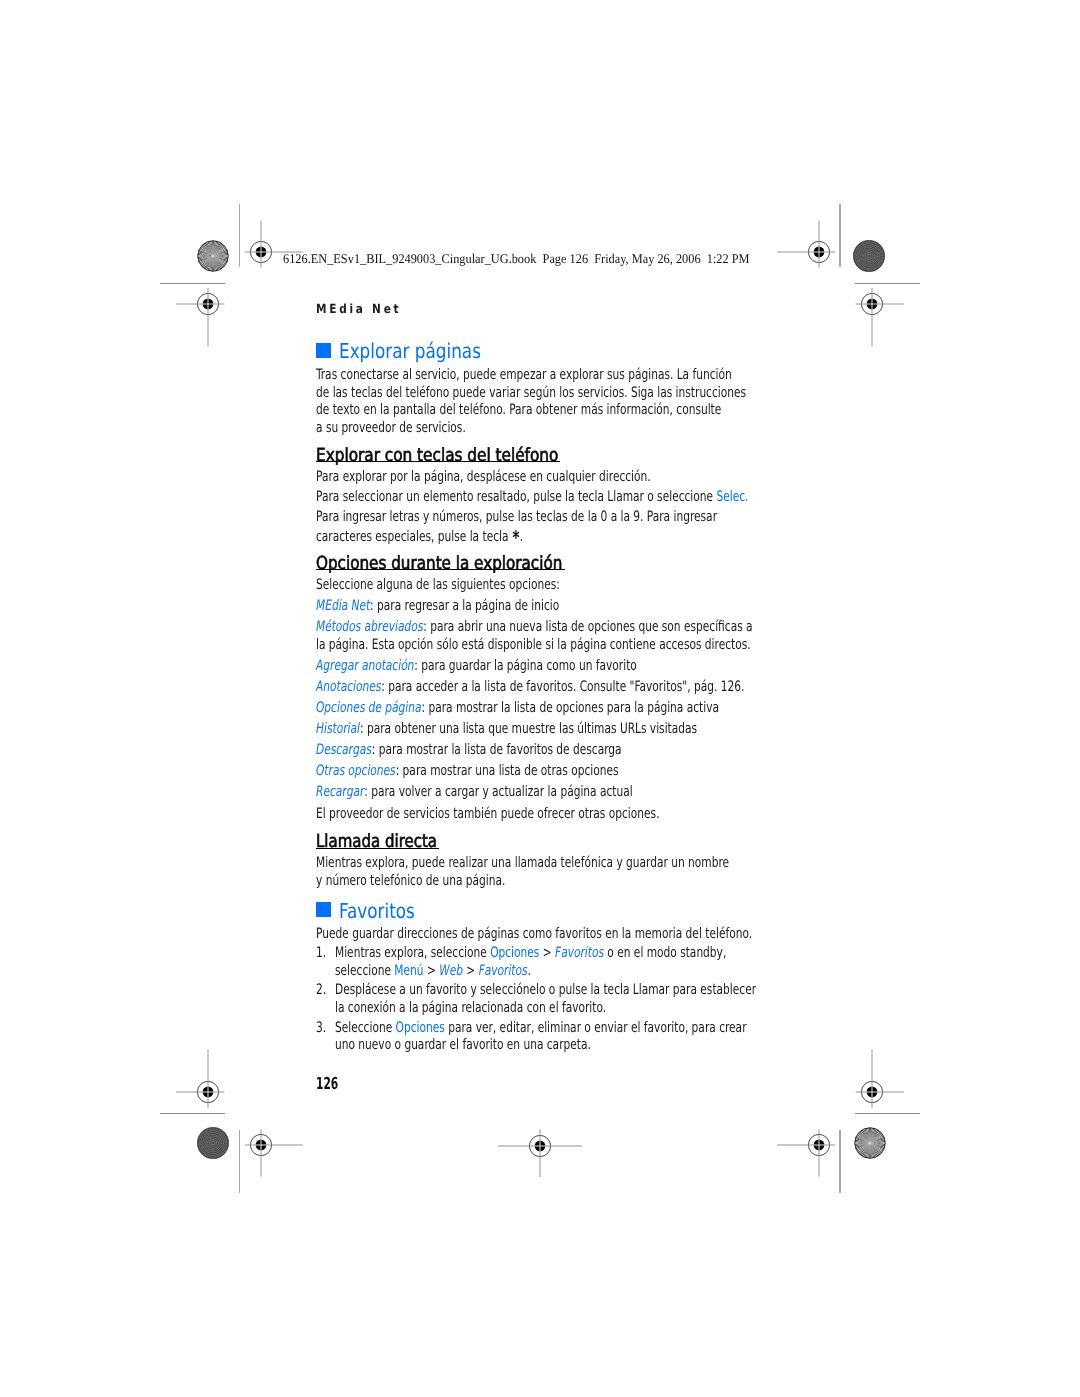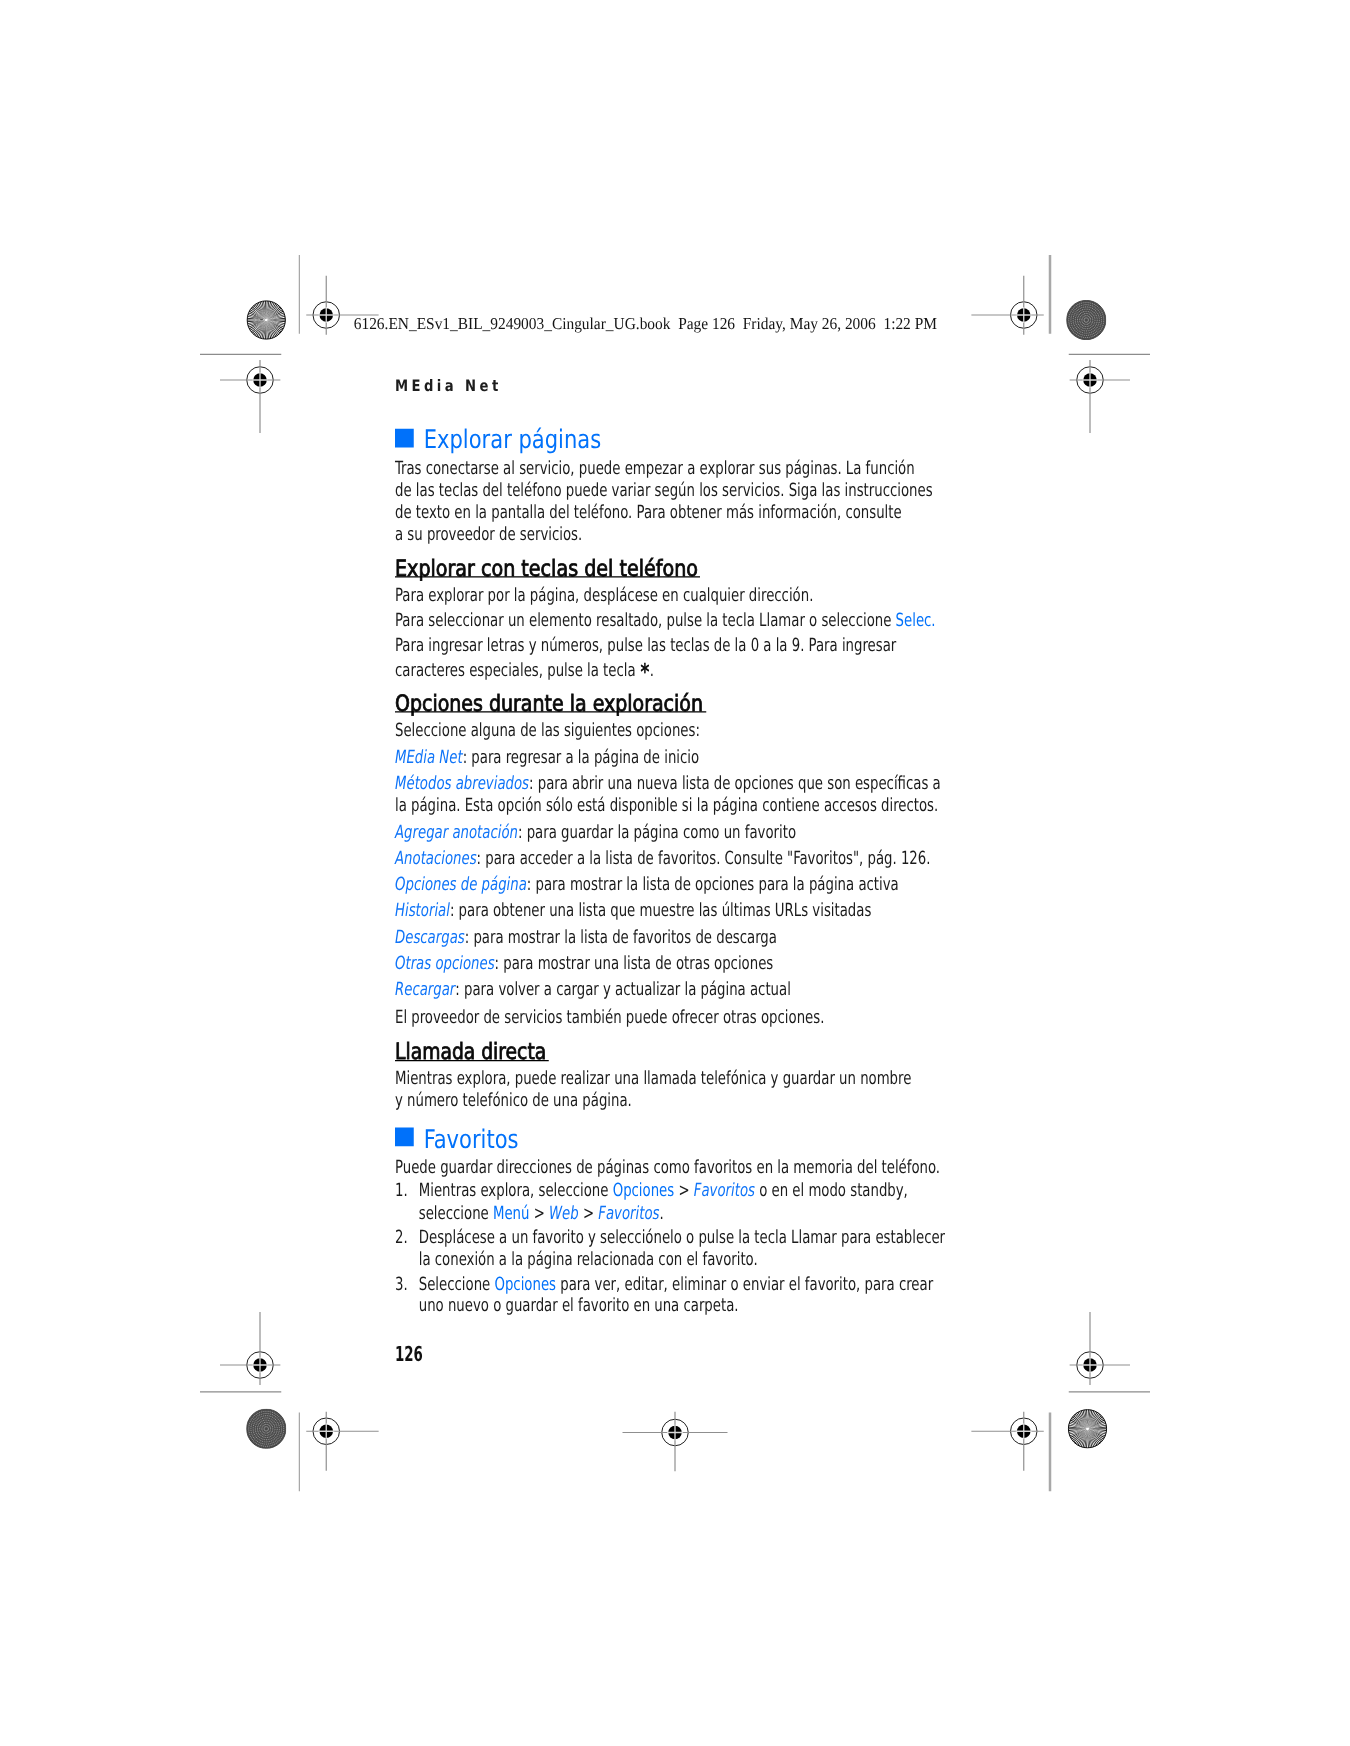--- a/index.html
+++ b/index.html
@@ -1,21 +1,21 @@
 <!DOCTYPE html>
 <html><head>
 <meta charset="utf-8">
 <title>MEdia Net</title>
 <style>
   html,body{margin:0;padding:0;background:#ffffff;}
   body{width:1080px;height:1397px;overflow:hidden;position:relative;
        font-family:"DejaVu Sans Condensed","DejaVu Sans",sans-serif;
        -webkit-font-smoothing:antialiased;text-rendering:geometricPrecision;}
   *{-webkit-font-smoothing:antialiased;}
-  .page{position:absolute;left:0;top:0;width:1080px;height:1397px;background:#fff;}
+  .page{position:absolute;left:0;top:0;width:1080px;height:1397px;background:#fff;border-radius:12px;}
 
   
   .regmark{position:absolute;width:100px;height:100px;margin-left:-50px;margin-top:-50px;}
   .cropline{position:absolute;background:#8c8c8c;}
   .cropline.vert{background:#a8a8a8;}
   .rose{position:absolute;margin-left:-16px;margin-top:-16px;width:32px;height:32px;}
 
   
   .bookhdr{position:absolute;font-family:"Liberation Serif",serif;font-size:13.3px;
            color:#141414;white-space:pre;letter-spacing:0px;}

